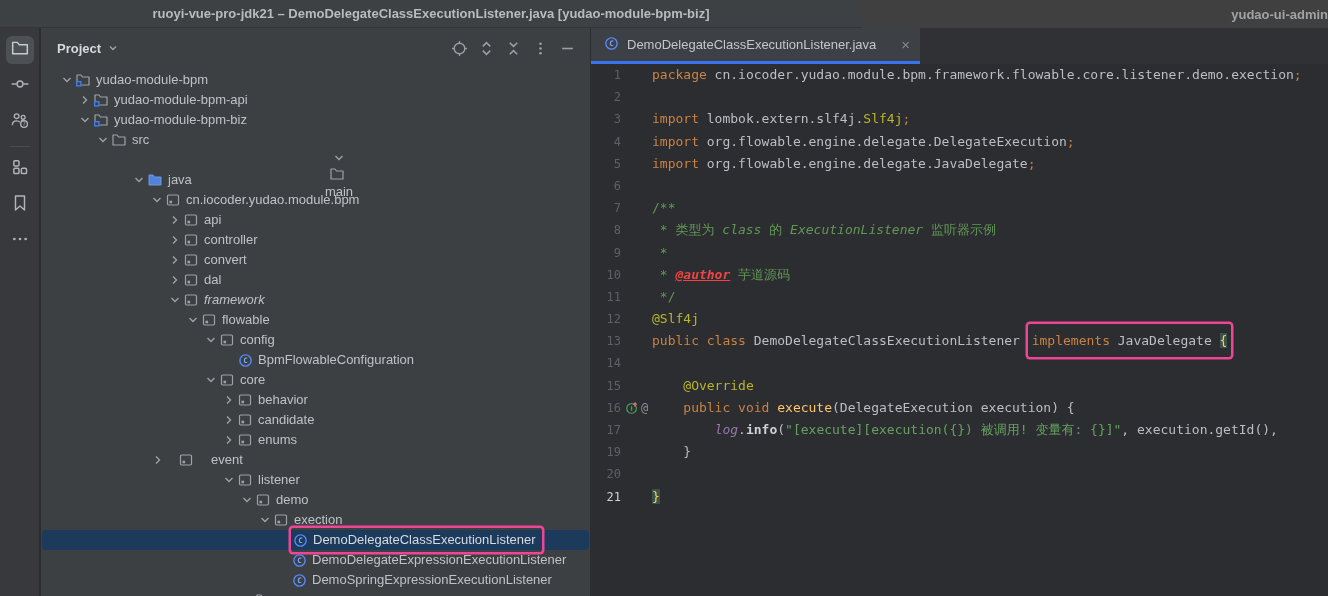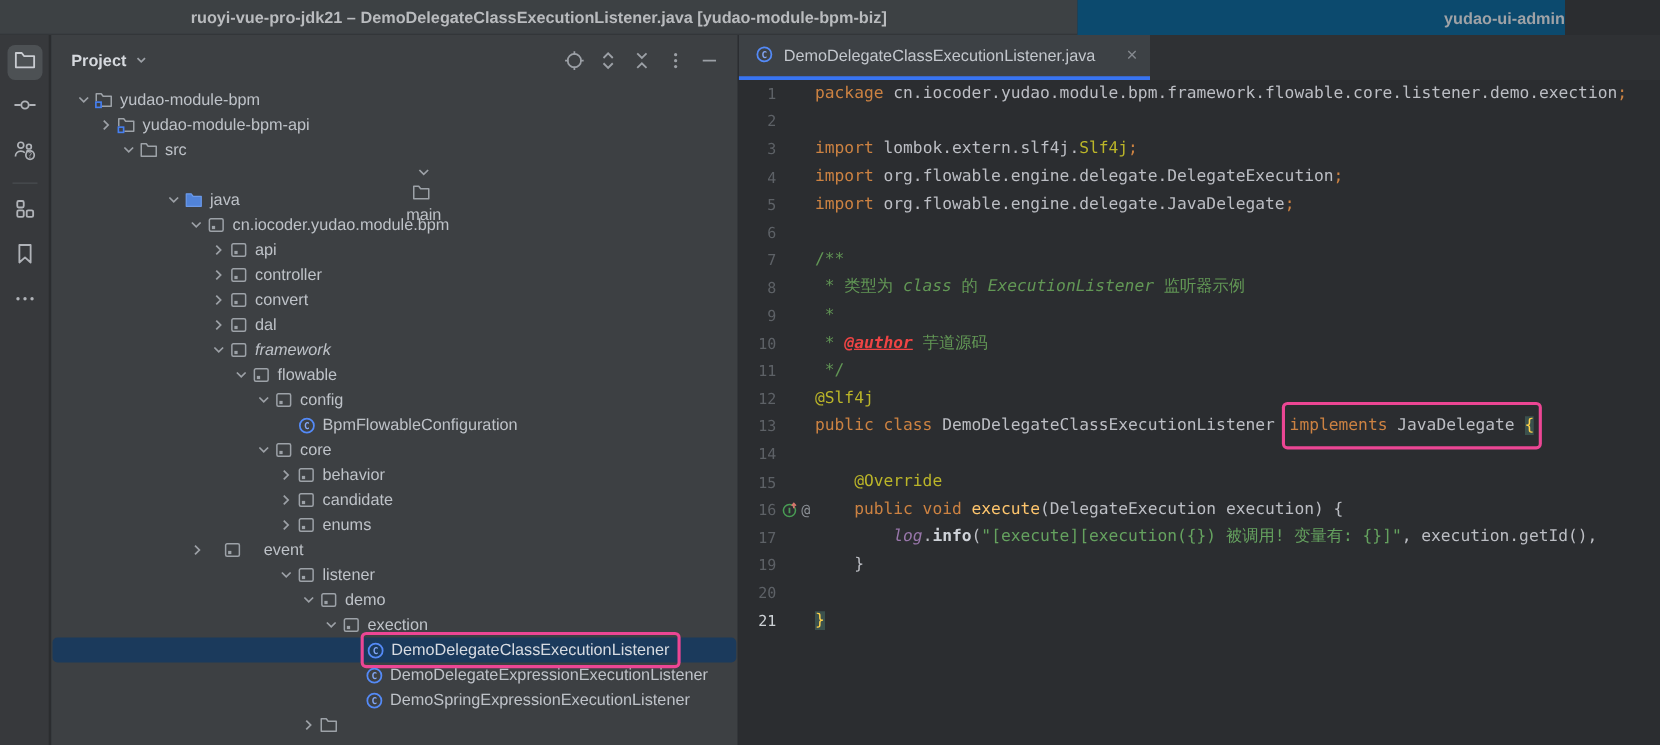--- a/index.html
+++ b/index.html
@@ -10,22 +10,22 @@
     -webkit-font-smoothing:antialiased;
   }
   
   .titlebar {
     position:absolute; top:0; left:0; width:862px; height:28px;
     background:#3d4144; border-bottom:1px solid #333639;
     display:flex; align-items:center; justify-content:center;
     color:#b9bbbe; font-size:13px; font-weight:bold;
   }
   .titlebar-back {
-    position:absolute; top:0; left:862px; width:390px; height:28px;
-    background:#0c4a6e; display:flex; align-items:center; justify-content:flex-end;
+    position:absolute; top:0; left:862px; width:466px; height:28px;
+    background:#404040; display:flex; align-items:center; justify-content:flex-end;
     color:#9fa2a6; font-size:13px; font-weight:bold; overflow:hidden; white-space:nowrap;
   }
   
   .activitybar {
     position:absolute; top:28px; left:0; width:40px; height:568px;
     background:#37393c; border-right:1px solid #2b2d2f;
     display:flex; flex-direction:column; align-items:center;
   }
   .act-item { width:28px; height:28px; margin-top:8px; border-radius:6px;
     display:flex; align-items:center; justify-content:center; }
@@ -241,20 +241,35 @@
         </span>
         <span class="ticon">
           <svg width="16" height="16" viewBox="0 0 16 16">
             <path d="M2 3h4l1.5 2H14v8H2z" fill="none" stroke="#9da2a8" stroke-width="1.2" stroke-linejoin="round"></path>
             <rect x="1" y="9" width="5.5" height="5.5" fill="#3d4043"></rect>
             <rect x="1.7" y="9.7" width="4.2" height="4.2" fill="none" stroke="#467ff2" stroke-width="1.3"></rect>
           </svg>
         </span>
         <span class="tlabel">yudao-module-bpm-api</span>
       </div>
+      <div class="trow" style="padding-left: 35px;">
+        <span class="tchev">
+          <svg width="14" height="14" viewBox="0 0 14 14">
+            <polyline points="3.5,5 7,8.5 10.5,5" fill="none" stroke="#9ca0a6" stroke-width="1.4"></polyline>
+          </svg>
+        </span>
+        <span class="ticon">
+          <svg width="16" height="16" viewBox="0 0 16 16">
+            <path d="M2 3h4l1.5 2H14v8H2z" fill="none" stroke="#9da2a8" stroke-width="1.2" stroke-linejoin="round"></path>
+            <rect x="1" y="9" width="5.5" height="5.5" fill="#3d4043"></rect>
+            <rect x="1.7" y="9.7" width="4.2" height="4.2" fill="none" stroke="#467ff2" stroke-width="1.3"></rect>
+          </svg>
+        </span>
+        <span class="tlabel">yudao-module-bpm-biz</span>
+      </div>
       <div class="trow" style="padding-left: 53px;">
         <span class="tchev">
           <svg width="14" height="14" viewBox="0 0 14 14">
             <polyline points="3.5,5 7,8.5 10.5,5" fill="none" stroke="#9ca0a6" stroke-width="1.4"></polyline>
           </svg>
         </span>
         <span class="ticon">
           <svg width="16" height="16" viewBox="0 0 16 16">
             <path d="M2 3h4l1.5 2H14v8H2z" fill="none" stroke="#9da2a8" stroke-width="1.2" stroke-linejoin="round"></path>
           </svg>

